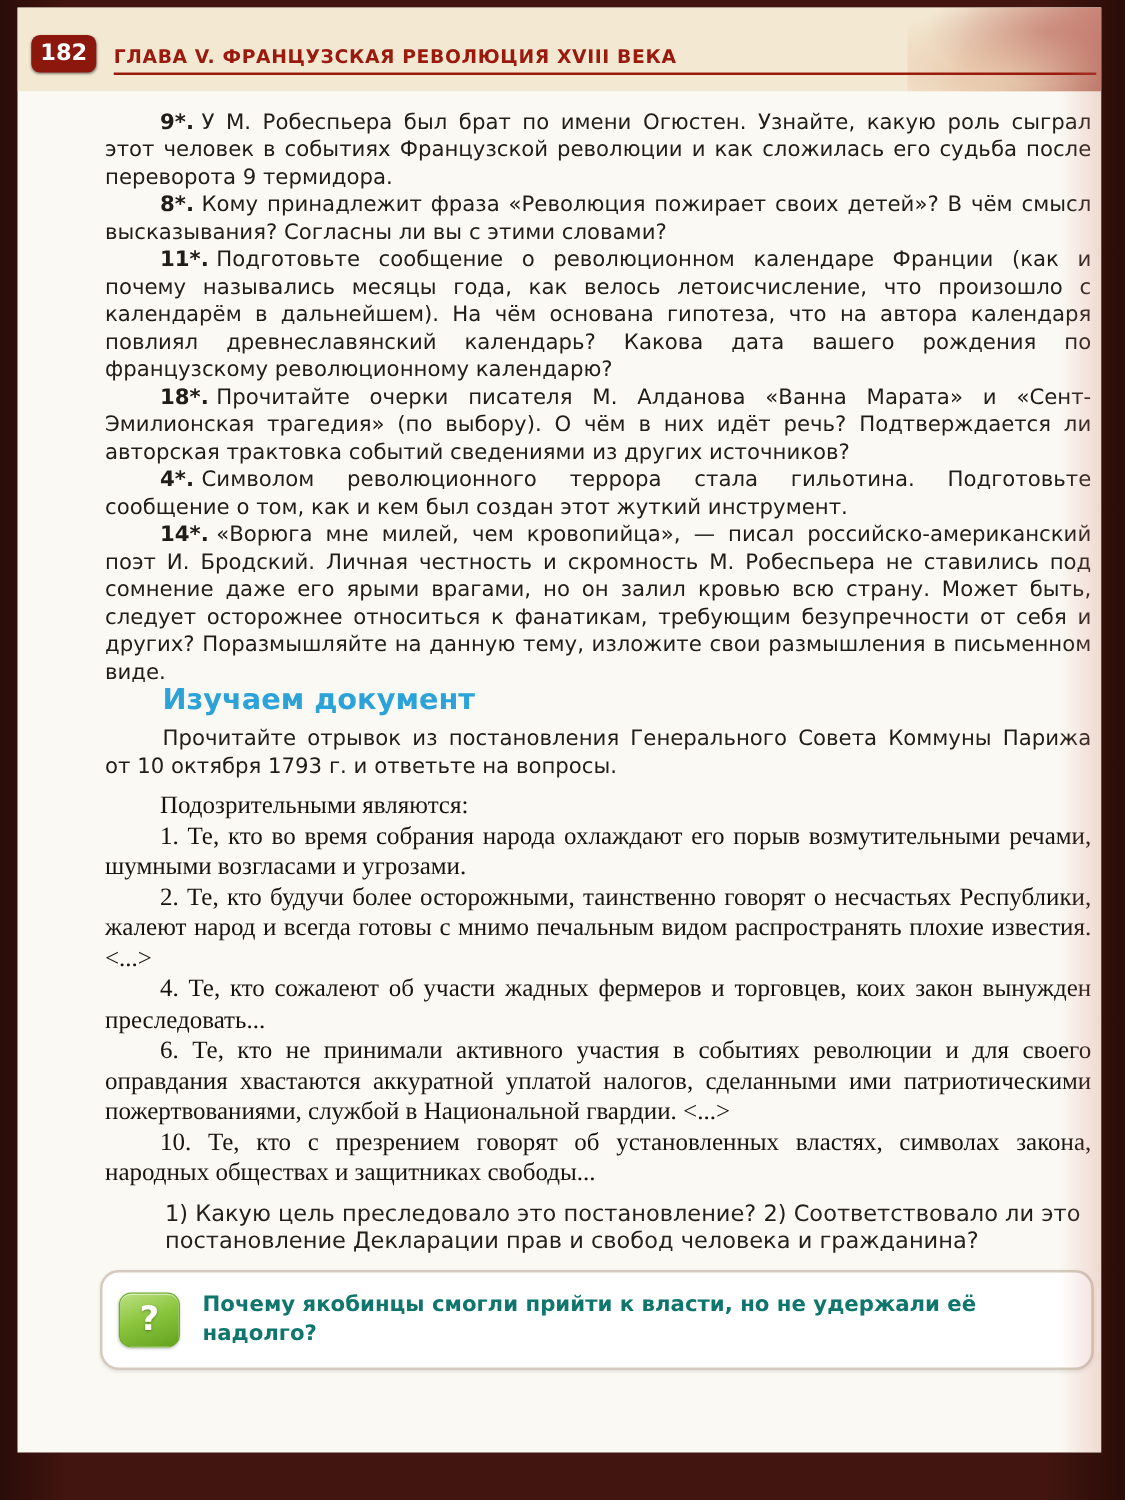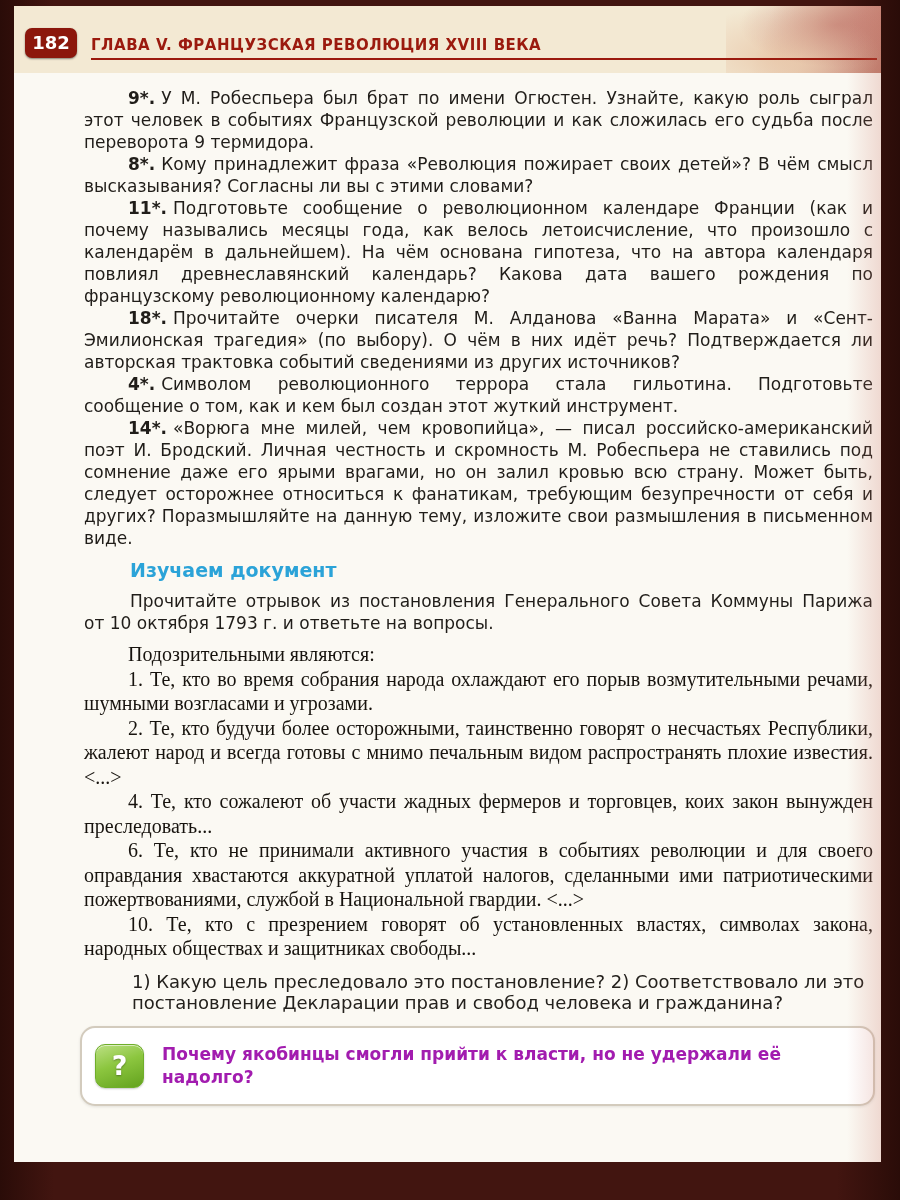--- a/index.html
+++ b/index.html
@@ -40,22 +40,22 @@
       linear-gradient(110deg,rgba(243,233,211,0) 26%,#e7ccb4 52%,#d09a8a 78%,#bb7a6a);
   }
   
   .content{
     padding:14px 8px 0 70px;
     font-size:17px;line-height:22px;color:#201d19;
   }
   .ex{margin:0;text-align:justify;text-indent:44px}
   .exnum{margin-right:6px}
   .sec-title{
-    margin:10px 0 9px 46px;color:var(--section-blue,#2ba3d8);
-    font-size:19px;font-weight:bold;
+    margin:0 0 9px 46px;color:var(--section-blue,#2ba3d8);
+    font-size:23px;font-weight:bold;
   }
   .intro{margin:0;text-align:justify;text-indent:46px}
   .doc{
     font-family:Liberation Serif, serif;
     font-size:20px;line-height:24.5px;margin-top:8px;color:#17130e;
   }
   .doc-p{margin:0;text-align:justify;text-indent:44px}
   .q{margin:10px 0 0;padding-left:48px;font-size:18px;line-height:21px;color:#24211d}
   .prompt{margin:13px 0 0;padding-left:46px;font-weight:bold;font-size:16.5px;color:#1c1915}
   .qbox{
@@ -66,21 +66,21 @@
     box-shadow:0 1px 3px rgba(0,0,0,.10);
   }
   .qicon{
     flex:0 0 auto;width:47px;height:42px;border-radius:10px;
     background:linear-gradient(160deg,#bce084,#8cc63f 45%,#63a21e);
     border:1px solid #6fae2a;color:#fff;font-size:27px;font-weight:bold;
     display:flex;align-items:center;justify-content:center;
     text-shadow:0 1px 2px rgba(0,0,0,.35);
     box-shadow:inset 0 1px 0 rgba(255,255,255,.55),0 1px 2px rgba(0,0,0,.22);
   }
-  .qtext{font-weight:bold;font-size:17px;line-height:23px;color:#a21caf;max-width:640px}
+  .qtext{font-weight:bold;font-size:17px;line-height:23px;color:#0f766e;max-width:640px}
 </style>
 </head>
 <body>
 
 <div class="frame">
   <div class="page">
 
     <div class="top-band">
       <div class="deco"></div>
       <div class="page-num">182</div>

